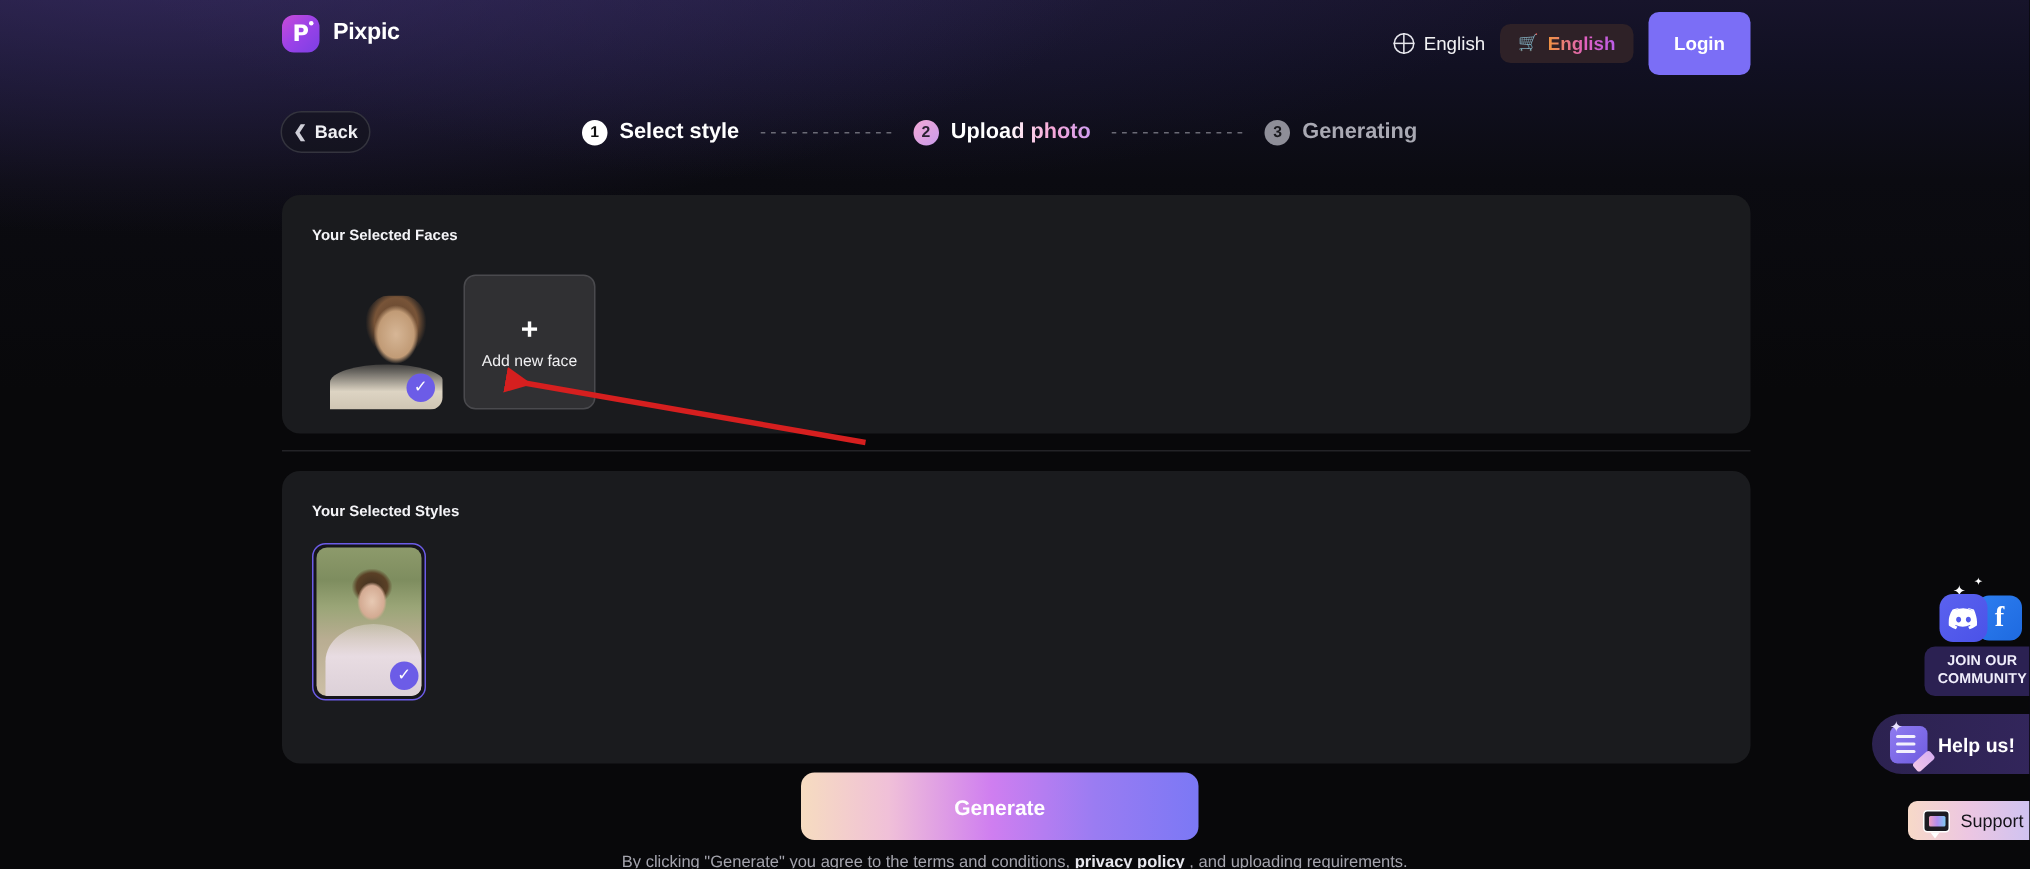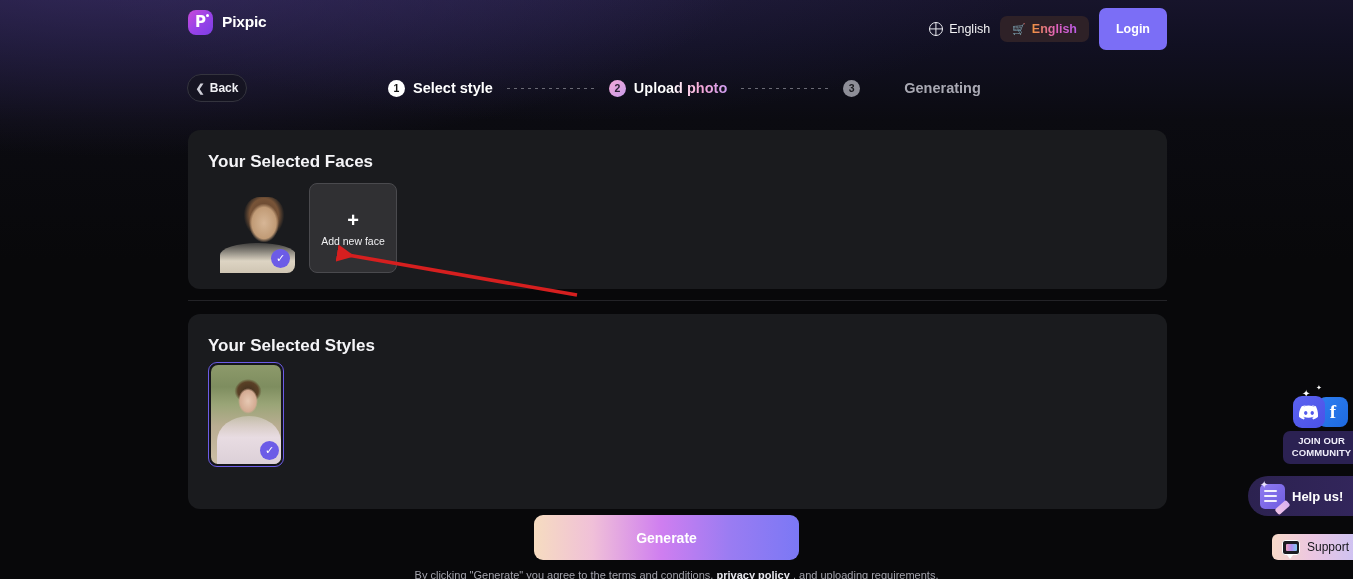--- a/index.html
+++ b/index.html
@@ -103,37 +103,37 @@
   .sbadge.active { background: #ffffff; }
   .sbadge.pink { background: linear-gradient(135deg, #f3a9d6, #c99bea); color: #2b2133; }
   .sbadge.gray { background: #8e8e98; color: #1a1a1f; }
   .slabel { font-size: 14.5px; font-weight: bold; }
   .slabel.white { color: #ffffff; }
   .slabel.grad {
     background: linear-gradient(90deg, #ffffff 0%, #ffffff 40%, #f7a8d8 72%, #cf9df0 100%);
     -webkit-background-clip: text; background-clip: text;
     -webkit-text-fill-color: transparent; color: transparent;
   }
-  .slabel.muted { color: #a9a9b3; margin-left: 36px; }
+  .slabel.muted { color: #a9a9b3; }
   .dots {
     width: 88px; height: 1px; margin: 0 14px;
     background-image: linear-gradient(90deg, #6a6a75 0 3px, transparent 3px 7px);
     background-size: 7px 1px; background-repeat: repeat-x;
   }
 
   
   .panel {
     position: absolute; left: 188px; width: 979px;
     background: #1a1b1e; border-radius: 12px;
   }
   #panel-faces { top: 130px; height: 159px; }
   #panel-styles { top: 314px; height: 195px; }
   .panel-title {
     position: absolute; left: 20px; top: 22px;
-    font-size: 17px; font-weight: bold; color: #f4f4f7;
+    font-size: 10px; font-weight: bold; color: #f4f4f7;
   }
   .divider {
     position: absolute; left: 188px; top: 300px; width: 979px; height: 1px;
     background: #232327;
   }
 
   
   .tile-row { position: absolute; left: 20px; top: 53px; display: flex; gap: 14px; }
   .face-tile {
     position: relative; width: 87px; height: 90px; border-radius: 8px;

